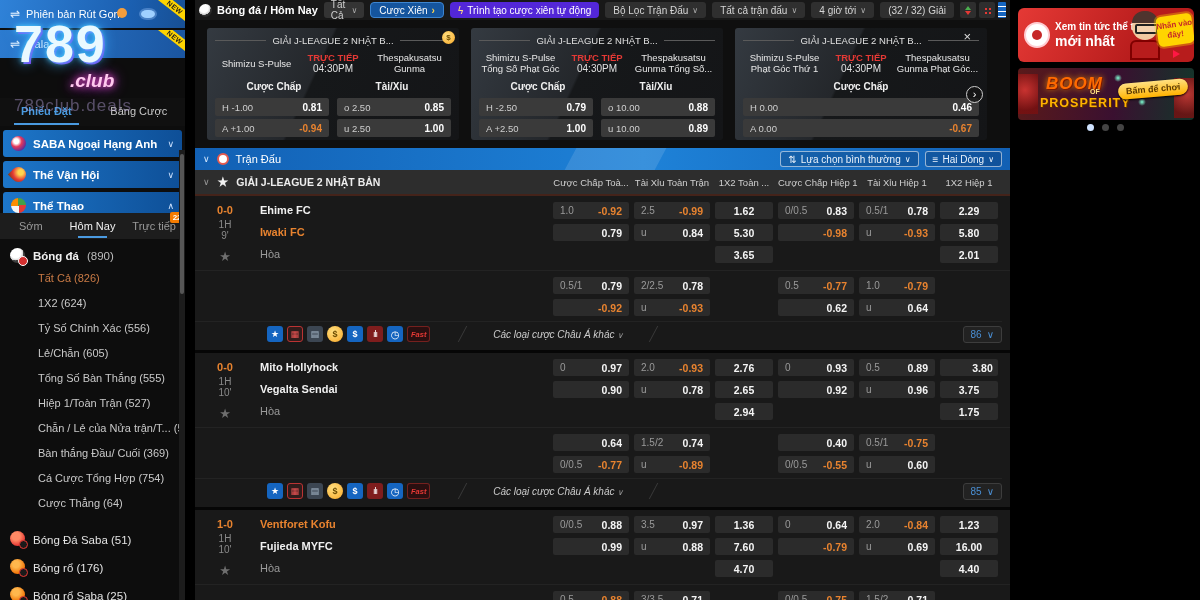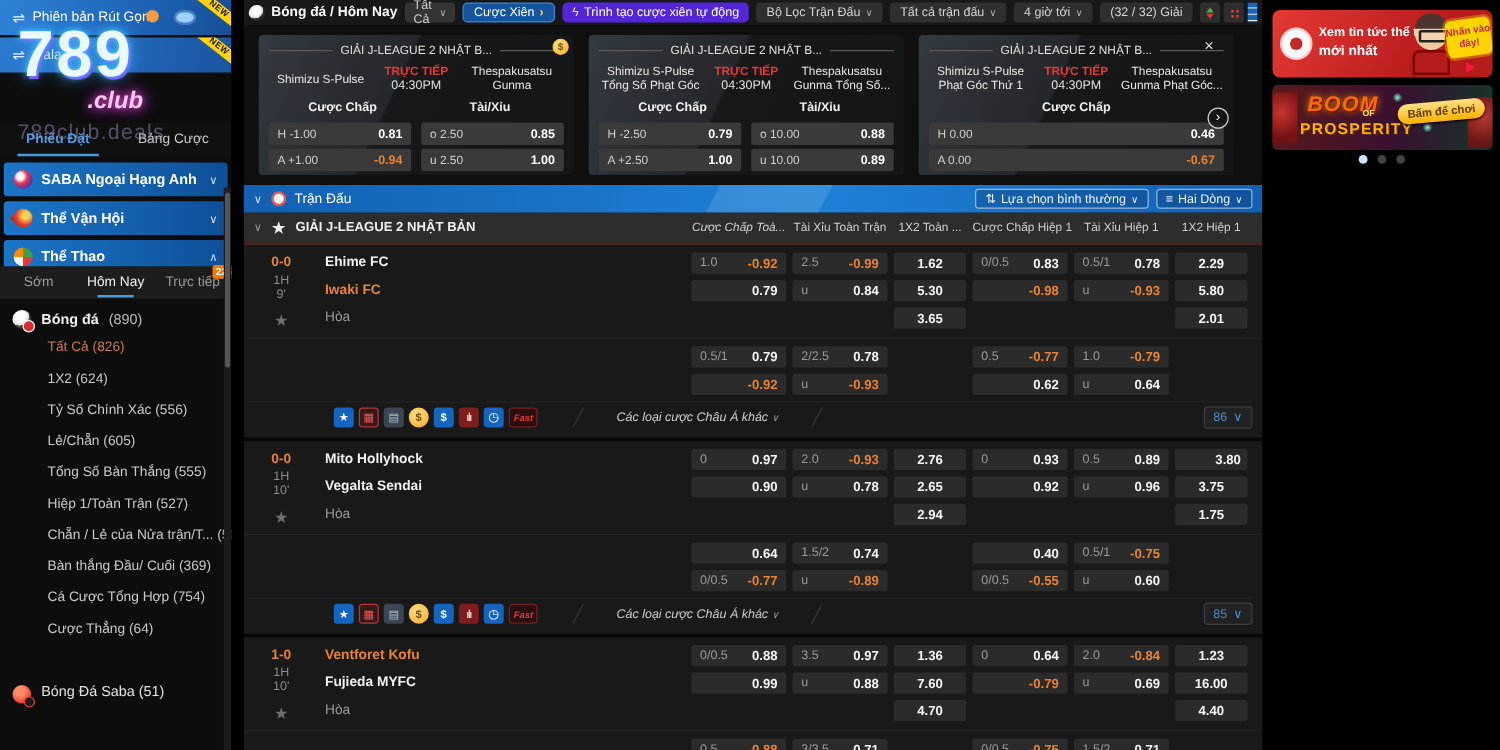--- a/index.html
+++ b/index.html
@@ -44,21 +44,21 @@
   .ttab .badge { position:absolute; top:-2px; right:-4px; background:#f57c00; color:#fff; font-size:8px; font-weight:bold; border-radius:2px; padding:1px 3px; line-height:9px; }
   .sb-football { position:absolute; left:0; top:243px; width:185px; height:25px; display:flex; align-items:center; gap:8px; padding:0 10px; color:#f0f0f0; font-weight:bold; font-size:11.5px; }
   .ball-ico { width:15px; height:15px; border-radius:50%; flex:none; position:relative;
     background:radial-gradient(circle at 38% 32%,#fff 38%,#cfcfcf 55%,#444 56%,#2a2a2a); }
   .ball-ico::after { content:""; position:absolute; right:-3px; bottom:-3px; width:8px; height:8px; border-radius:50%; background:#d32f2f; border:1px solid #fff; }
   .sb-cnt { color:#bdbdbd; font-weight:normal; }
   #sb-markets { position:absolute; left:0; top:266px; width:185px; }
   .mkt { height:25px; line-height:25px; padding-left:38px; font-size:11px; color:#c9c9c9; white-space:nowrap; }
   .mkt.active { color:#c97a45; }
   #sb-sports { position:absolute; left:0; top:518px; width:185px; }
-  .sprt { height:28px; display:flex; align-items:flex-start; gap:8px; padding:0 10px; color:#e2e2e2; font-size:11.5px;margin-top:30px; }
+  .sprt { height:28px; display:flex; align-items:flex-end; gap:8px; padding:0 10px; color:#e2e2e2; font-size:11.5px; }
   .sico { width:15px; height:15px; border-radius:50%; flex:none; position:relative; }
   .sico.football { background:radial-gradient(circle at 40% 35%,#ff8a65 30%,#e53935 70%,#b71c1c); }
   .sico.basketball { background:radial-gradient(circle at 40% 35%,#ffb74d 25%,#ef6c00 75%); }
   .sico::after { content:""; position:absolute; right:-3px; bottom:-3px; width:7px; height:7px; border-radius:50%; background:#1a1a1a; border:1px solid #e53935; }
   .sb-scroll { position:absolute; right:0; top:150px; width:6px; height:450px; background:#1c1c1c; }
   .sb-scroll::after { content:""; position:absolute; left:1px; top:4px; width:4px; height:140px; background:#555; border-radius:2px; }
 
   
   #topbar { position:absolute; left:195px; top:0; width:815px; height:20px; background:#181818; display:flex; align-items:center; gap:6px; padding:0 4px; }
   .tb-title { color:#fff; font-weight:bold; font-size:11px; white-space:nowrap; display:flex; align-items:center; gap:5px; }
@@ -151,21 +151,21 @@
   .mf-count { margin-left:auto; color:#4a8fd4; font-size:10px; background:#222; border:1px solid #3d3d3d; border-radius:3px; padding:2px 7px; display:flex; gap:5px; align-items:center; }
 
   
   #rightcol { position:absolute; left:1010px; top:0; width:190px; height:600px; background:#000; }
   .news-banner { position:absolute; left:8px; top:8px; width:176px; height:54px; border-radius:6px; overflow:hidden;
     background:linear-gradient(120deg,#e53935,#b71c1c 70%); display:flex; align-items:center; padding:0 6px; }
   .news-logo { width:26px; height:26px; border-radius:50%; background:#fff; border:2px solid #ffcdd2; flex:none; position:relative; }
   .news-logo::after { content:""; position:absolute; left:6px; top:6px; width:10px; height:10px; border-radius:50%; background:#c62828; }
   .news-text { margin-left:5px; }
   .news-l1 { color:#fff; font-size:10px; font-weight:bold; line-height:12px; white-space:nowrap; }
-  .news-l2 { color:#fff; font-size:11px; font-weight:bold; line-height:17px; }
+  .news-l2 { color:#fff; font-size:14px; font-weight:bold; line-height:17px; }
   .news-face { position:absolute; right:36px; top:6px; width:26px; height:26px; border-radius:50%; background:#f2c9a0; }
   .news-face::before { content:""; position:absolute; left:0; top:-3px; width:26px; height:12px; border-radius:12px 12px 0 0; background:#4e342e; }
   .news-face::after { content:""; position:absolute; left:3px; top:10px; width:19px; height:6px; border:2px solid #212121; border-radius:2px; background:rgba(255,255,255,.15); }
   .news-body { position:absolute; right:34px; top:32px; width:30px; height:20px; border-radius:6px 6px 0 0; background:#b71c1c; border:2px solid #7f0000; }
   .news-badge { position:absolute; right:1px; top:7px; width:36px; height:30px; background:#ffd400; border-radius:5px; transform:rotate(-8deg);
     color:#c62828; font-size:8px; font-weight:bold; text-align:center; line-height:10px; padding-top:5px; box-shadow:0 0 0 2px rgba(255,212,0,.35); }
   .news-play { position:absolute; right:14px; top:42px; width:0; height:0; border-top:4px solid transparent; border-bottom:4px solid transparent; border-left:7px solid #ff1744; }
   .game-banner { position:absolute; left:8px; top:68px; width:176px; height:52px; border-radius:4px; overflow:hidden;
     background:linear-gradient(95deg,#5a1a1a,#3a1030 55%,#14352a); }
   .gb-spark { position:absolute; width:8px; height:8px; border-radius:50%; background:radial-gradient(#7fffd4,transparent 70%); }
@@ -440,21 +440,21 @@
           <span class="chev">∨</span>
         </div>
       </div>
     </div>
     <div class="lgrid league-bar">
       <div class="lg-name">
         <span class="lg-chev">∨</span>
         <span class="lg-star">★</span>
         <span>GIẢI J-LEAGUE 2 NHẬT BẢN</span>
       </div>
-    <span class="lg-col" style="grid-column: 3; font-style: italic;">Cược Chấp Toà...</span>
+    <span class="lg-col" style="grid-column: 3;">Cược Chấp Toà...</span>
         <span class="lg-col" style="grid-column: 4;">Tài Xỉu Toàn Trận</span>
         <span class="lg-col" style="grid-column: 5;">1X2 Toàn ...</span>
         <span class="lg-col" style="grid-column: 6;">Cược Chấp Hiệp 1</span>
         <span class="lg-col" style="grid-column: 7;">Tài Xỉu Hiệp 1</span>
         <span class="lg-col" style="grid-column: 8;">1X2 Hiệp 1</span>
       </div>
     <div id="matches">
         <div class="match">
           <div class="mgrid line1">
             <div class="minfo">

